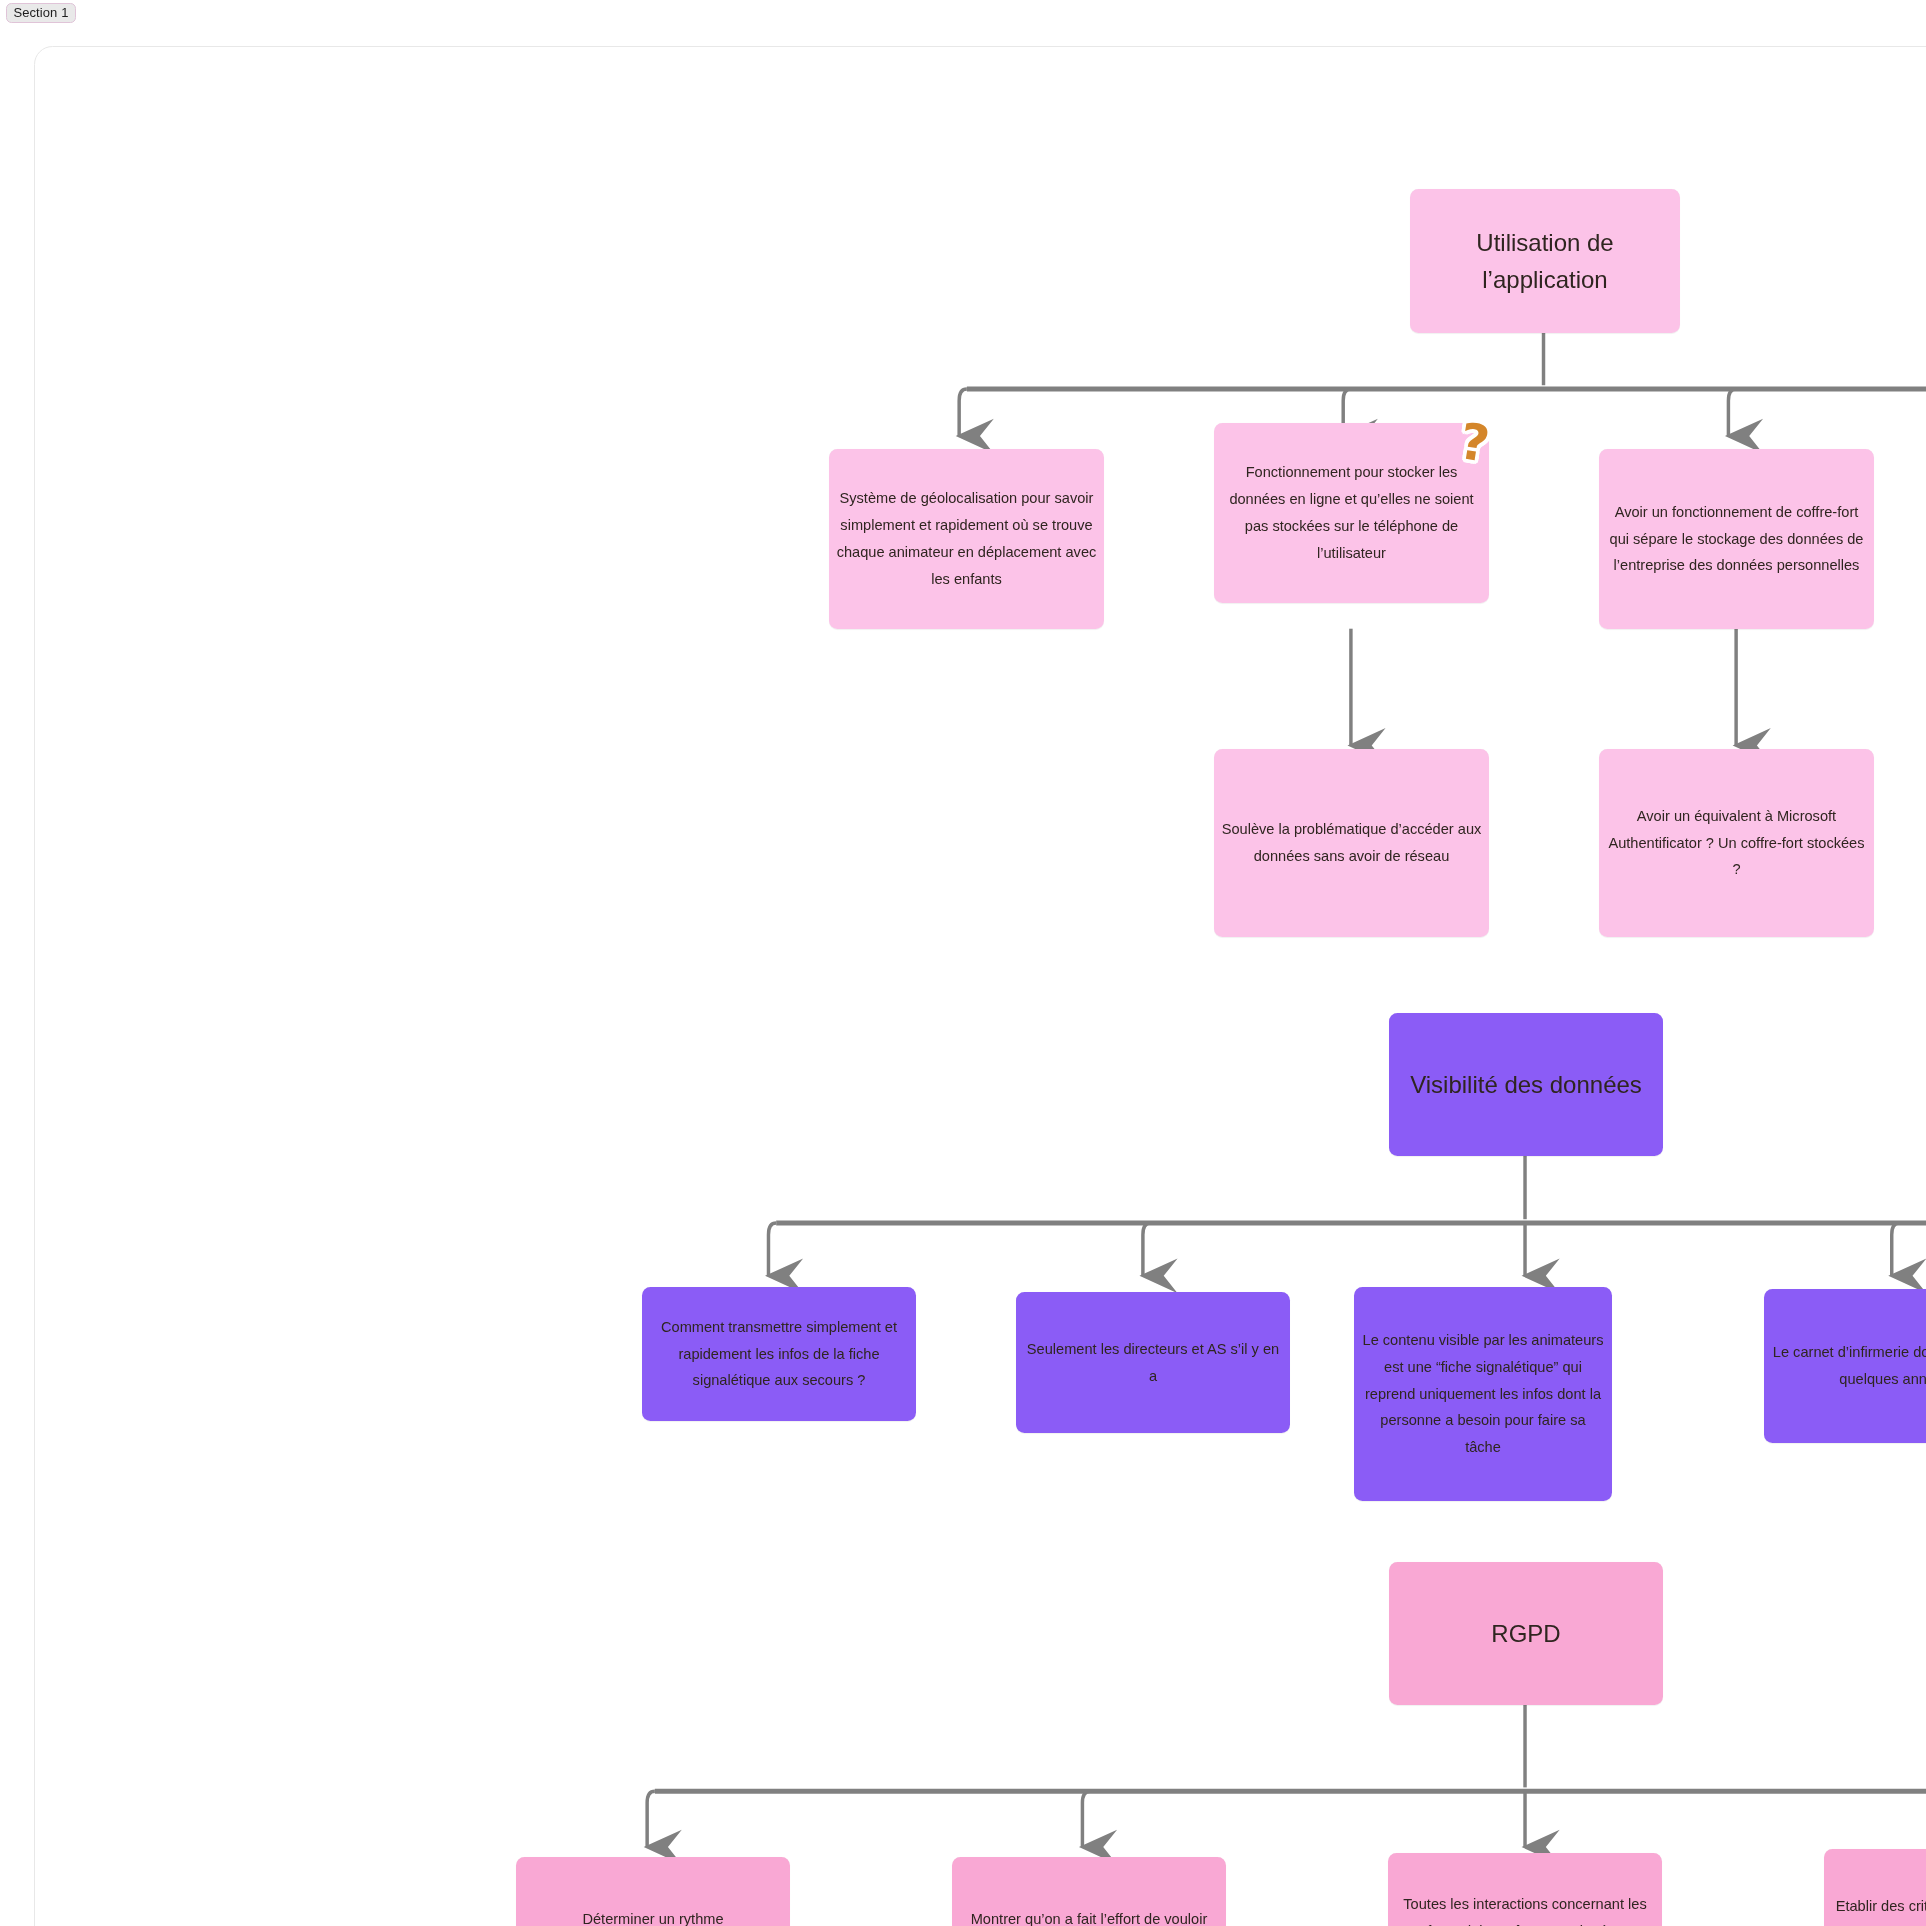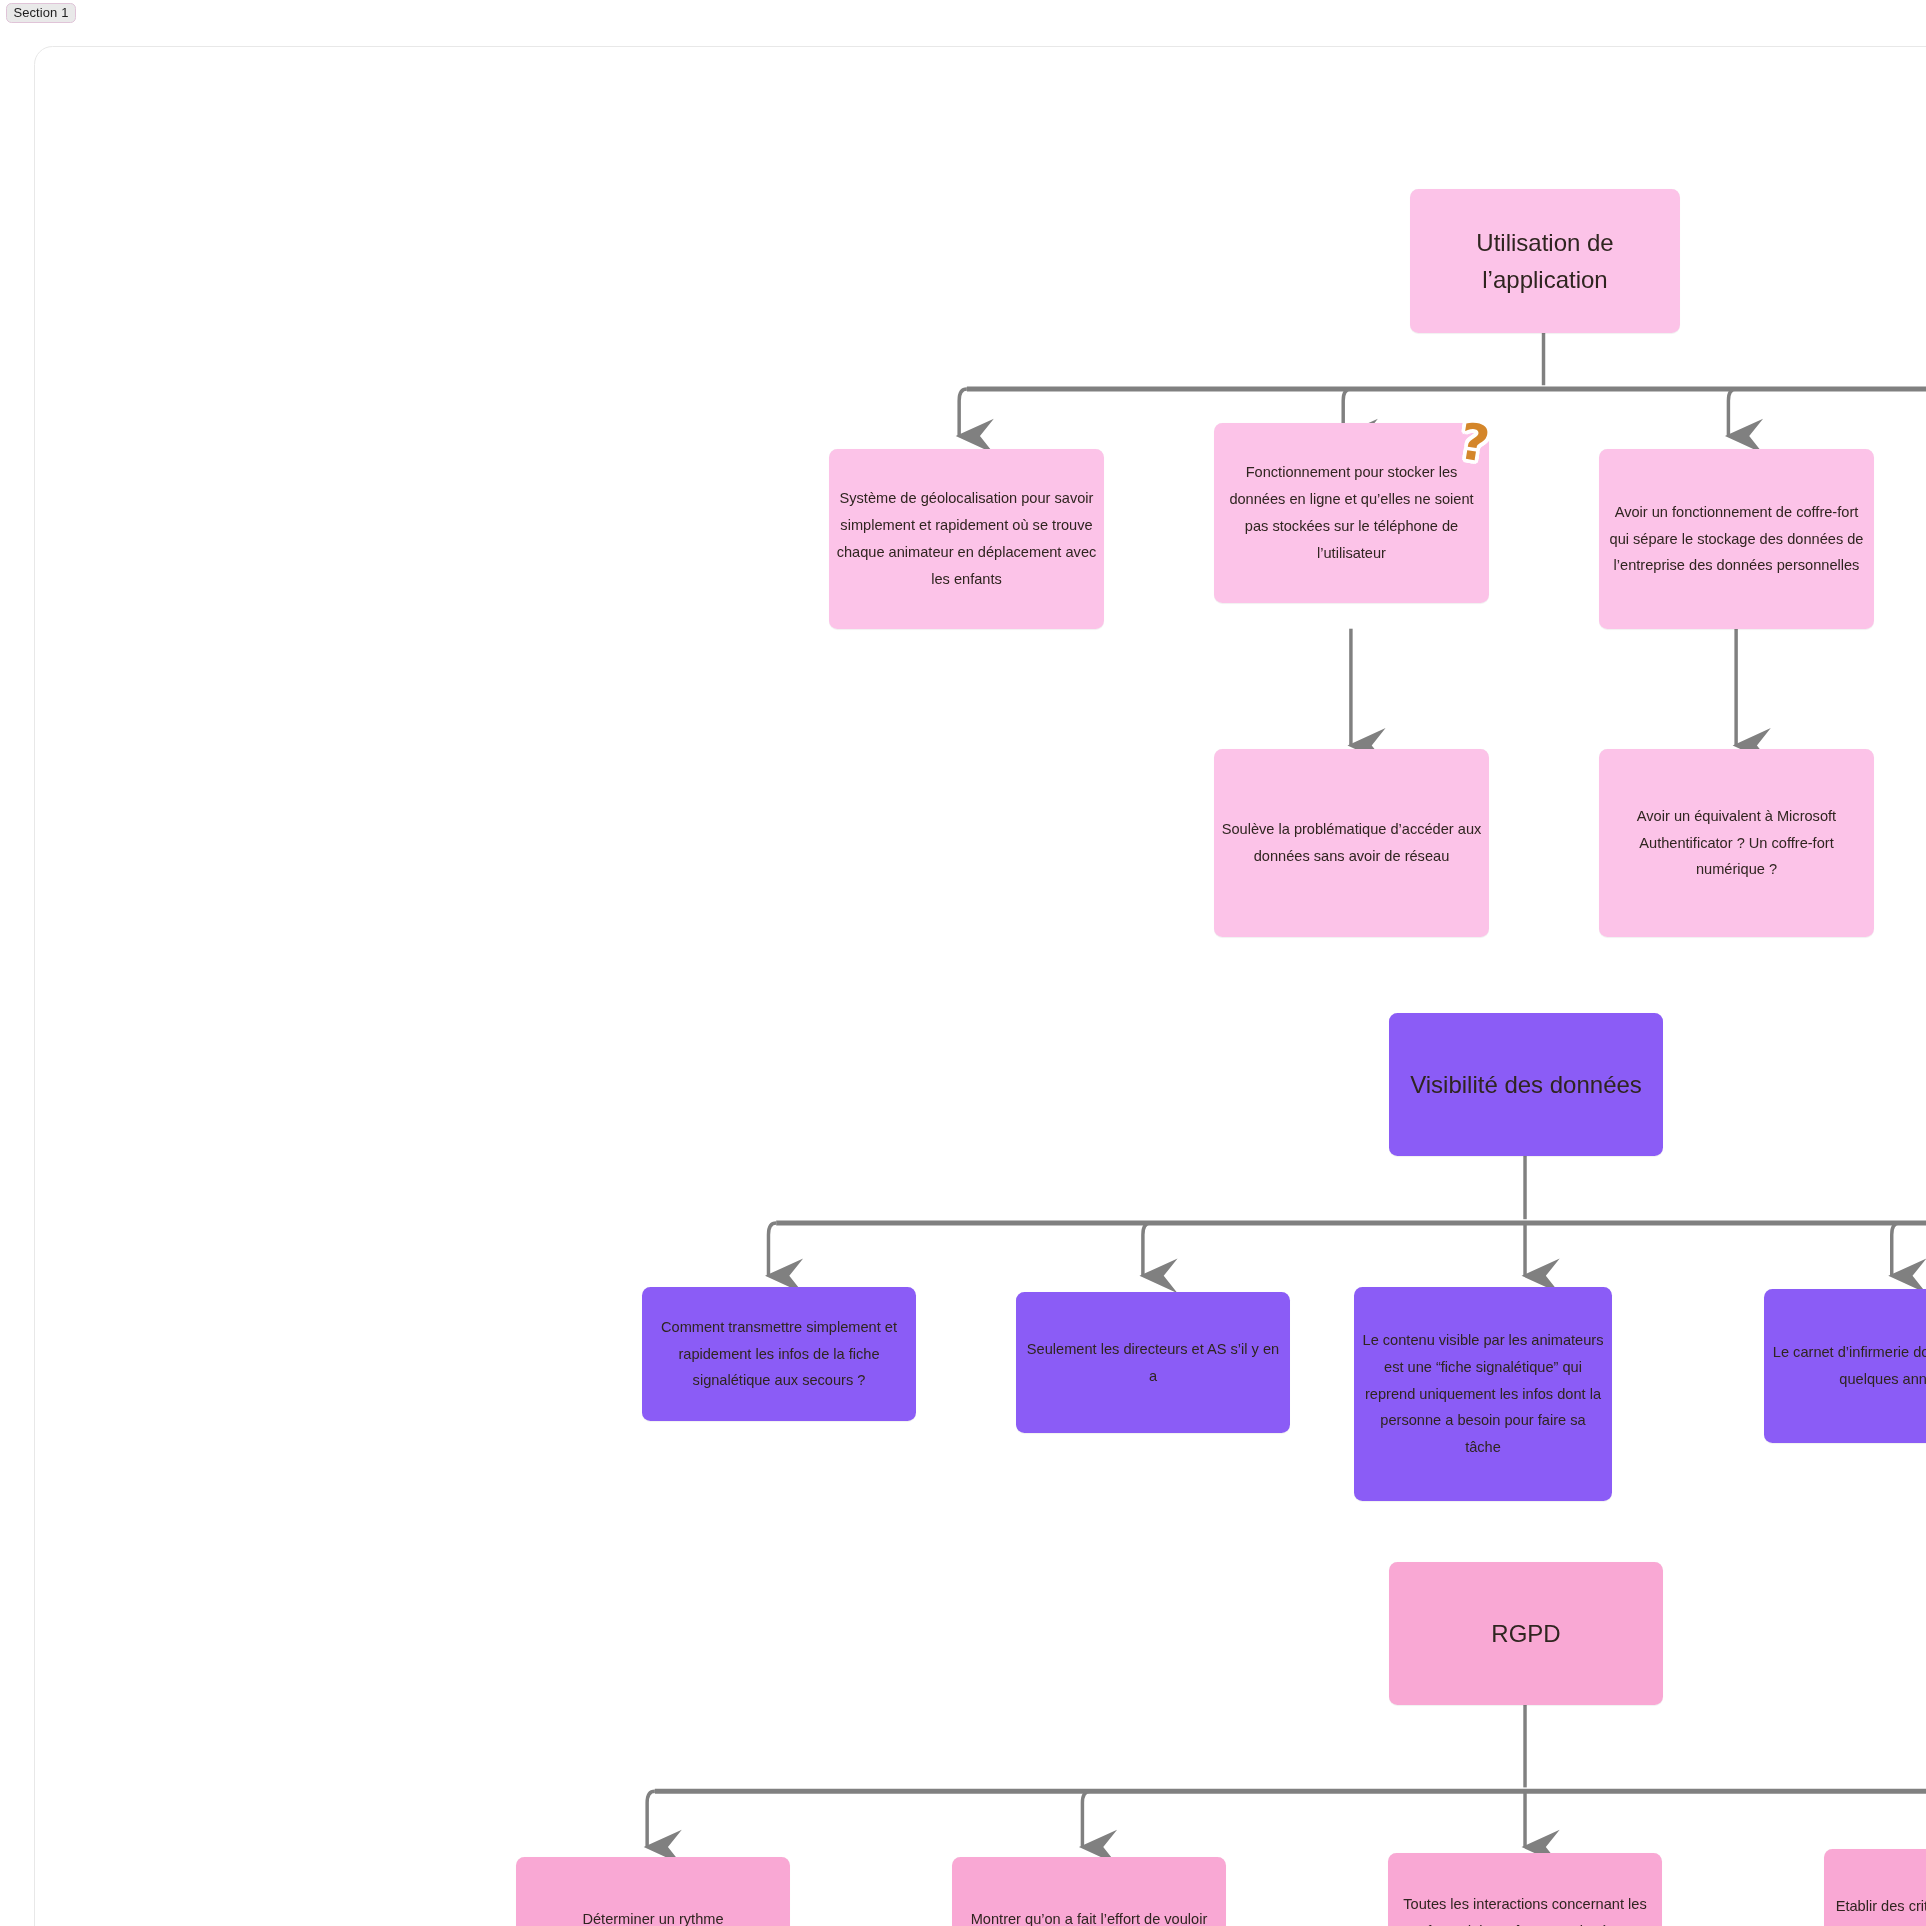--- a/index.html
+++ b/index.html
@@ -108,21 +108,21 @@
 
 <div class="node pink leaf" style="left:1599px;top:449px;width:275px;height:180px;">
   <span>Avoir un fonctionnement de coffre-fort qui sépare le stockage des données de l’entreprise des données personnelles</span>
 </div>
 
 <div class="node pink leaf" style="left:1214px;top:749px;width:275px;height:188px;">
   <span>Soulève la problématique d’accéder aux données sans avoir de réseau</span>
 </div>
 
 <div class="node pink leaf" style="left:1599px;top:749px;width:275px;height:188px;">
-  <span>Avoir un équivalent à Microsoft Authentificator ? Un coffre-fort numérique ?</span>
+  <span>Avoir un équivalent à Microsoft Authentificator ? Un coffre-fort stockées ?</span>
 </div>
 
 <div class="node green root" style="left:1389px;top:1013px;width:274px;height:143px;">
   <span>Visibilité des données</span>
 </div>
 
 <div class="node green leaf" style="left:642px;top:1287px;width:274px;height:134px;">
   <span>Comment transmettre simplement et rapidement les infos de la fiche signalétique aux secours ?</span>
 </div>
 

